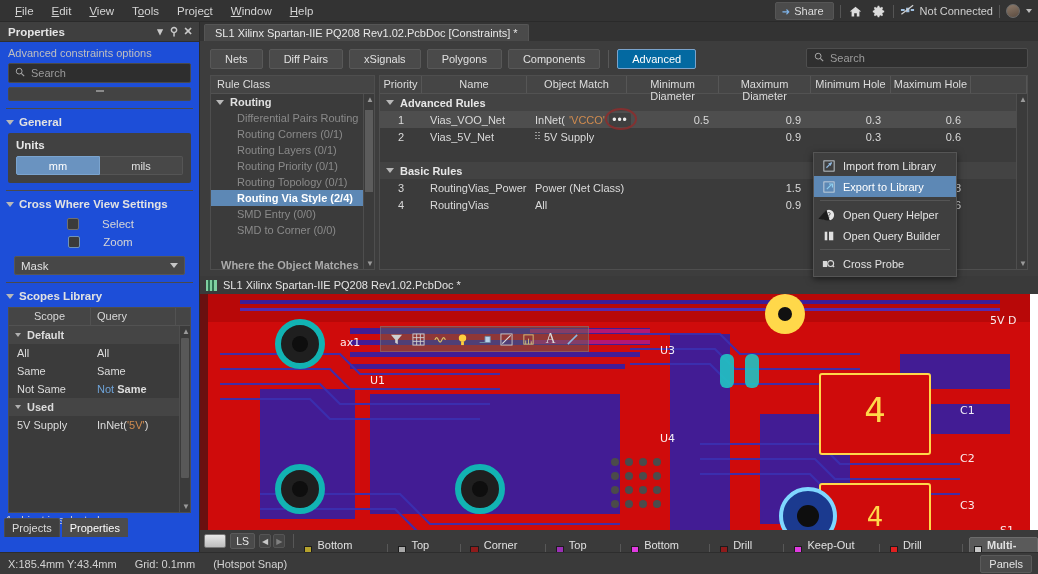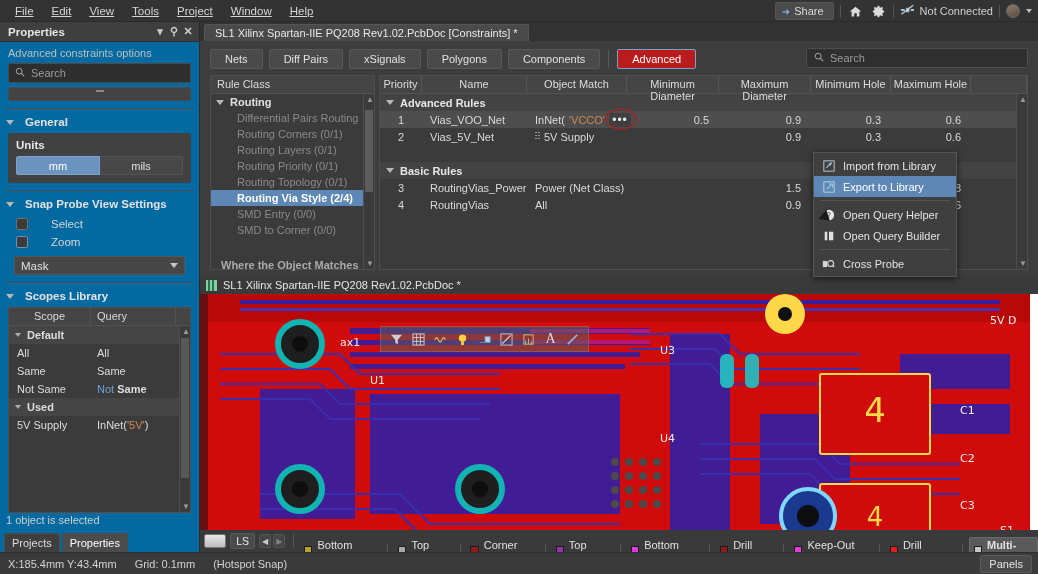--- a/index.html
+++ b/index.html
@@ -8,70 +8,70 @@
     font-family: "Liberation Sans", sans-serif;
     font-size: 11px;
     background:#2b2b2b;
     color:#d6d6d6;
     -webkit-font-smoothing: antialiased;
   }
   .app { position:relative; width:1038px; height:574px; background:#383838; }
 
   
   .menubar { height:22px; background:#333333; display:flex; align-items:center;
-             padding-left:6px; border-bottom:1px solid #2a2a2a; position:relative;text-decoration:underline; }
+             padding-left:6px; border-bottom:1px solid #2a2a2a; position:relative; }
   .menu-item { padding:3px 9px; color:#d4d4d4; font-size:11.5px; }
   .menu-item u { text-decoration:underline; }
   .menu-right { position:absolute; right:6px; top:0; height:22px;
                 display:flex; align-items:center; gap:6px; }
   .share-btn { background:#4b4b4b; border:1px solid #565656; border-radius:2px;
                padding:2px 9px 2px 6px; color:#dcdcdc; font-size:11px;
                display:flex; align-items:center; gap:4px; }
   .mb-sep { width:1px; height:13px; background:#555; }
   .mb-icon { width:17px; height:17px; display:flex; align-items:center;
              justify-content:center; color:#d8d8d8; }
   .notconn { display:flex; align-items:center; gap:5px; color:#cfcfcf; font-size:11px; }
   .avatar { width:14px;height:14px;border-radius:50%;
             background:linear-gradient(160deg,#8d7a6a,#5c4c40); border:1px solid #6b6b6b; }
   .caret-dn { width:0;height:0;border-left:3px solid transparent;
               border-right:3px solid transparent;border-top:4px solid #bdbdbd; }
 
   
   .left { position:absolute; left:0; top:22px; width:200px; height:530px;
-          background:#0369a1; border-right:1px solid #2c2c2c; }
+          background:#1d4ed8; border-right:1px solid #2c2c2c; }
   .panel-title { height:20px; background:#3f3f3f; display:flex; align-items:center;
                  padding:0 4px 0 8px; font-weight:bold; font-size:11.5px; color:#e4e4e4;
                  border-bottom:1px solid #2f2f2f;}
   .panel-title .spacer{flex:1}
   .pt-icon { width:14px;height:14px;display:flex;align-items:center;justify-content:center;
              color:#c9c9c9; font-size:11px;}
   .subtitle { padding:5px 8px 4px; color:#bfbfbf; font-size:11px; }
   .search-box { margin:0 8px; height:20px; background:#2e2e2e; border:1px solid #4a4a4a;
                 border-radius:2px; display:flex; align-items:center; padding:0 6px; gap:6px;
                 color:#9a9a9a; font-size:11px;}
   .combo-stub { margin:4px 8px 0 8px; height:14px; border:1px solid #4a4a4a;
                 background:#434343; border-radius:2px; position:relative;}
   .combo-stub:after{content:"";position:absolute;left:50%;top:2px;margin-left:-4px;
                 width:8px;height:2px;background:#8a8a8a;}
   .divider { height:1px; background:#4a4a4a; margin:7px 6px 0 6px;}
 
-  .sect-hdr { display:flex; align-items:center; gap:11px; padding:7px 8px 5px 6px;
+  .sect-hdr { display:flex; align-items:center; gap:5px; padding:7px 8px 5px 6px;
               font-weight:bold; font-size:11.5px; color:#e2e2e2; }
   .tri { width:0;height:0;border-left:4px solid transparent;border-right:4px solid transparent;
          border-top:5px solid #b8b8b8;}
   .group { background:#414141; margin:0 8px; border-radius:2px; padding:6px 8px 8px; }
   .group .lbl { font-weight:bold; color:#e6e6e6; margin-bottom:5px; font-size:11.5px;}
   .seg { display:flex; height:19px; }
   .seg div { flex:1; display:flex; align-items:center; justify-content:center;
              border:1px solid #555; font-size:11px; color:#e0e0e0; background:#484848; }
   .seg div.on { background:#6a93c0; border-color:#7ba4cf; color:#fff; }
   .seg div:first-child{border-radius:2px 0 0 2px}
   .seg div:last-child{border-radius:0 2px 2px 0; border-left:none}
 
-  .chkrow { display:flex; align-items:center; gap:23px; padding:3px 0 3px 2px; font-size:11.5px;}
+  .chkrow { display:flex; align-items:center; gap:23px; padding:3px 0 3px 2px; font-size:11.5px;justify-content:center;}
   .chk { width:12px;height:12px;border:1px solid #707070;background:#3b3b3b;border-radius:2px;}
   .chk.blue{border-color:#6f93b8;}
   .selbox { margin-top:5px; height:19px; background:#474747; border:1px solid #565656;
             border-radius:2px; display:flex; align-items:center; padding:0 6px; font-size:11.5px;
             color:#e0e0e0; position:relative;}
   .selbox .car{position:absolute;right:6px;width:0;height:0;border-left:4px solid transparent;
             border-right:4px solid transparent;border-top:5px solid #c7c7c7;}
 
   
   .scopes { margin:0 8px; border:1px solid #4e4e4e; background:#3b3b3b; height:206px;
@@ -91,37 +91,37 @@
          border-top:4px solid #b0b0b0;}
   .blu{color:#6ea3d8;}
   .org{color:#d08b4f;}
   .scrollv { position:absolute; right:0; top:18px; bottom:0; width:11px; background:#3b3b3b;
              border-left:1px solid #4e4e4e;}
   .scrollv .thumb{position:absolute;top:2px;left:1px;width:8px;height:150px;background:#585858;border-radius:1px;}
   .sv-ar { position:absolute; left:2px; color:#9a9a9a; font-size:8px; }
 
   .leftstatus { position:absolute; bottom:22px; left:0; width:200px; height:16px;
                 font-size:11px; color:#d0d0d0; padding-left:6px; }
-  .lefttabs { position:absolute; bottom:0; left:0; width:200px; height:20px; display:flex;
+  .lefttabs { position:absolute; bottom:15px; left:0; width:200px; height:20px; display:flex;
               align-items:flex-end; padding-left:4px; gap:2px;}
   .ltab { padding:3px 7px; font-size:11px; background:#3f3f3f; border:1px solid #4c4c4c;
           border-bottom:none; border-radius:2px 2px 0 0; color:#dcdcdc;}
   .ltab.on { background:#4c4c4c; color:#ffffff;}
 
   
   .main { position:absolute; left:200px; top:22px; right:0; bottom:22px; background:#3a3a3a; }
   .doctabbar { height:19px; background:#333333; display:flex; align-items:flex-end; padding-left:4px;}
   .doctab { background:#4a4a4a; border:1px solid #555; border-bottom:none; color:#e8e8e8;
             font-size:11px; padding:2px 10px; border-radius:2px 2px 0 0;}
 
   .constraints { position:absolute; left:0; top:19px; width:838px; height:235px; background:#3d3d3d;}
   .cat-row { display:flex; gap:6px; padding:8px 6px 6px 10px; align-items:center;}
   .cat-btn { background:#4a4a4a; border:1px solid #585858; border-radius:2px; padding:3px 14px;
              font-size:11px; color:#e0e0e0;}
-  .cat-btn.on { background:#b91c1c; border-color:#7aa3cc; color:#ffffff;}
+  .cat-btn.on { background:#0369a1; border-color:#7aa3cc; color:#ffffff;}
   .cat-sep { width:1px;height:18px;background:#585858;margin:0 2px;}
   .topsearch { position:absolute; right:10px; top:7px; width:222px; height:20px;
                background:#2f2f2f; border:1px solid #4e4e4e; border-radius:2px;
                display:flex; align-items:center; gap:6px; padding:0 7px; color:#9c9c9c; font-size:11px;}
 
   .rulearea { position:absolute; left:10px; top:34px; right:10px; bottom:6px; display:flex; }
   .rc-col { width:165px; background:#3b3b3b; border:1px solid #4e4e4e; margin-right:4px; position:relative;}
   .rc-head { height:18px; background:#454545; border-bottom:1px solid #525252; font-size:11px;
              padding:2px 6px; color:#dcdcdc;}
   .rc-row { height:16px; display:flex; align-items:center; font-size:11px; padding-left:8px;
@@ -289,21 +289,21 @@
       <div class="lbl">Units</div>
       <div class="seg">
         <div class="on">mm</div>
         <div>mils</div>
       </div>
     </div>
     <div class="divider"></div>
 
     <div class="sect-hdr">
       <span class="tri"></span>
-      <span>Snap Probe View Settings</span>
+      <span>Cross Where View Settings</span>
     </div>
     <div style="padding:0 14px;">
       <div class="chkrow">
         <span class="chk"></span>
         <span>Select</span>
       </div>
       <div class="chkrow">
         <span class="chk blue"></span>
         <span>Zoom</span>
       </div>

